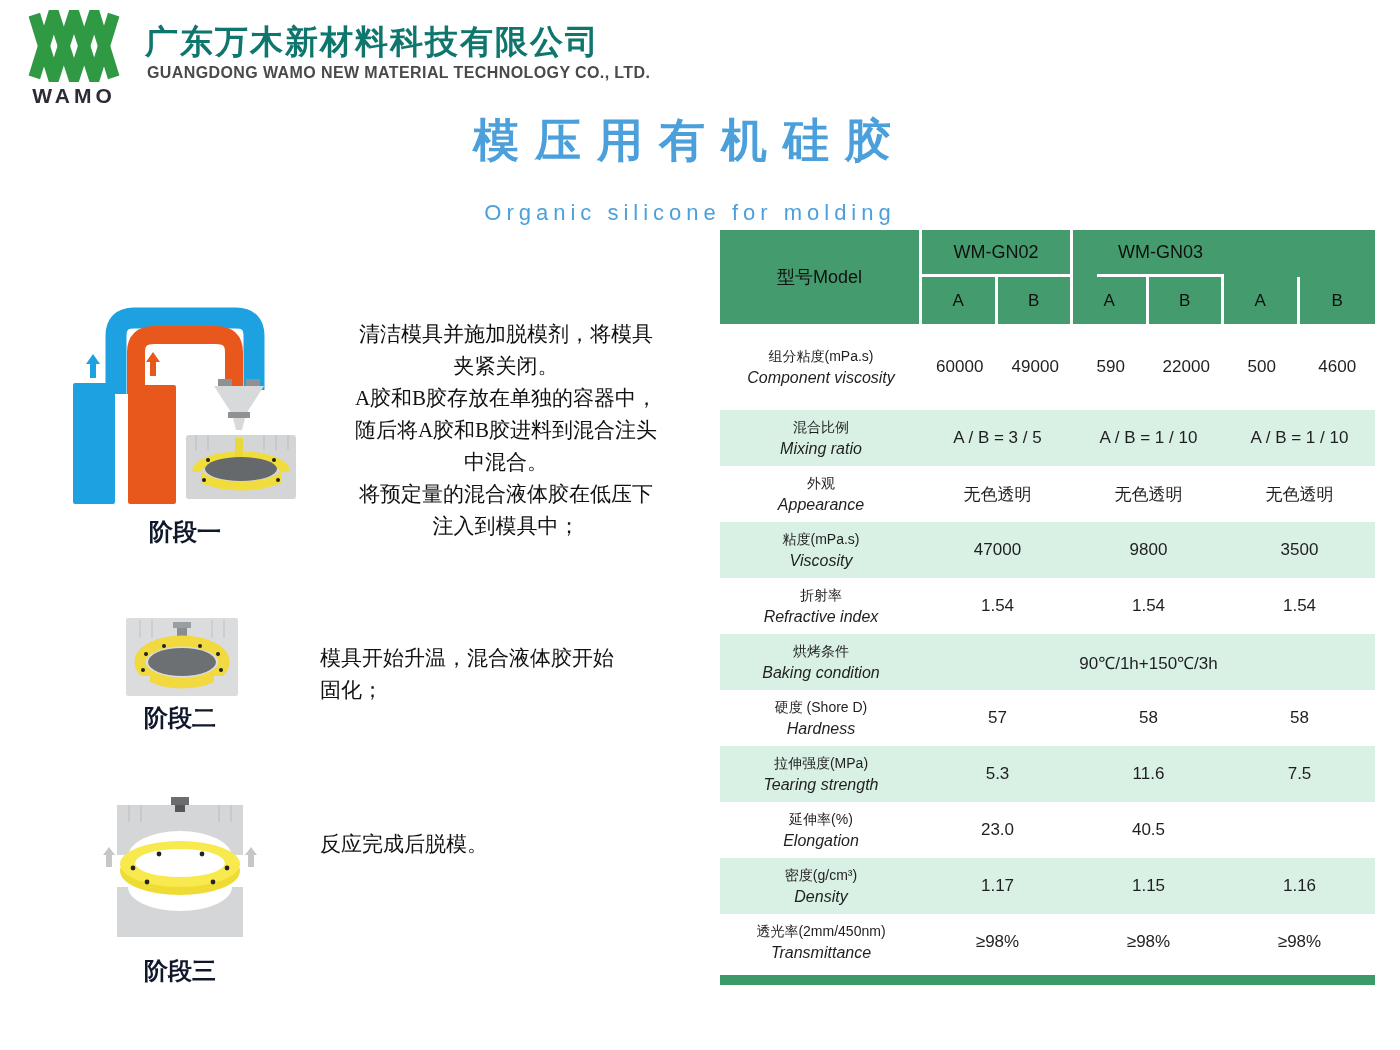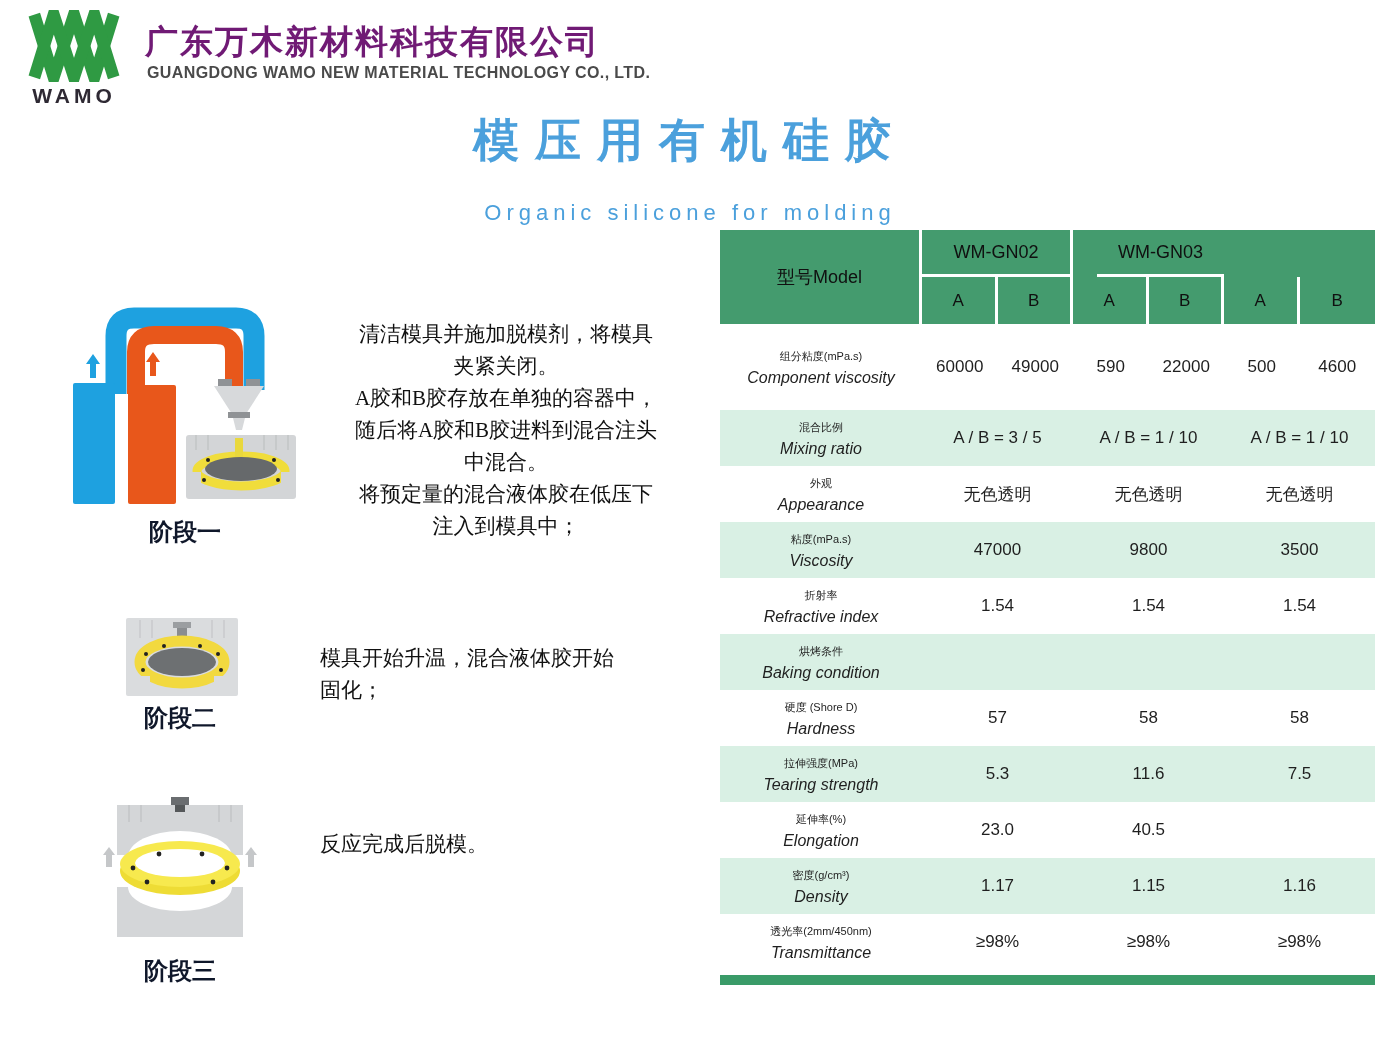--- a/index.html
+++ b/index.html
@@ -11,21 +11,21 @@
   }
   *{box-sizing:border-box;margin:0;padding:0;}
   html,body{background:#ffffff;}
   body{
     width:1400px;height:1050px;position:relative;overflow:hidden;
     font-family:"Liberation Sans", sans-serif;color:#1f1f1f;
   }
   
   .logo-block{position:absolute;left:24px;top:10px;width:100px;text-align:center;}
   .logo-wordmark{font-size:21px;font-weight:bold;letter-spacing:4px;color:#2e2933;margin-top:-2px;}
-  .company-cn{position:absolute;left:145px;top:20px;font-size:33px;font-weight:bold;color:#701a75;letter-spacing:2px;}
+  .company-cn{position:absolute;left:145px;top:20px;font-size:33px;font-weight:bold;color:#0f766e;letter-spacing:2px;}
   .company-en{position:absolute;left:147px;top:64px;font-size:16px;font-weight:bold;color:#4a4a4a;letter-spacing:0.4px;}
   
   .title-block{position:absolute;left:0;top:110px;width:1380px;text-align:center;}
   .title-cn{font-size:46px;font-weight:bold;color:var(--title-blue);letter-spacing:16px;}
   .title-en{font-size:22px;font-weight:normal;color:var(--title-blue);letter-spacing:5px;margin-top:28px;}
   
   .stage-illu{position:absolute;}
   .stage-label{position:absolute;font-size:24px;font-weight:bold;color:#0f172a;text-align:center;}
   .stage-text{
     position:absolute;font-family:"Liberation Serif", serif;font-size:21px;
@@ -51,21 +51,21 @@
   .th-sub{grid-column:2;grid-row:2;display:grid;grid-template-columns:repeat(6,1fr);}
   .th-s{display:flex;align-items:center;justify-content:center;font-size:17px;border-right:3px solid #fff;}
   .th-s:last-child{border-right:none;}
   .trow{display:grid;grid-template-columns:202px repeat(6,1fr);min-height:56px;background:#ffffff;}
   .trow.first{min-height:86px;}
   .trow.shade{background:var(--row-green);}
   .tlabel{
     grid-column:1;display:flex;flex-direction:column;align-items:center;justify-content:center;
     text-align:center;line-height:22px;
   }
-  .tlabel .cn{font-size:11px;}
+  .tlabel .cn{font-size:14px;}
   .tlabel .en{font-size:16px;font-style:italic;}
   .tcell{display:flex;align-items:center;justify-content:center;font-size:17px;}
   .span2{grid-column:span 2;}
   .span6{grid-column:span 6;}
   .tfoot{height:10px;background:var(--footer-green);margin-top:5px;}
 </style>
 </head>
 <body>
 
 <div class="logo-block">
@@ -251,20 +251,21 @@
         </div>
         <div class="tcell span2">1.54</div>
         <div class="tcell span2">1.54</div>
         <div class="tcell span2">1.54</div>
       </div>
       <div class="trow shade">
         <div class="tlabel">
           <div class="cn">烘烤条件</div>
           <div class="en">Baking condition</div>
         </div>
+        <div class="tcell span6">90℃/1h+150℃/3h</div>
       </div>
       <div class="trow">
         <div class="tlabel">
           <div class="cn">硬度 (Shore D)</div>
           <div class="en">Hardness</div>
         </div>
         <div class="tcell span2">57</div>
         <div class="tcell span2">58</div>
         <div class="tcell span2">58</div>
       </div>

